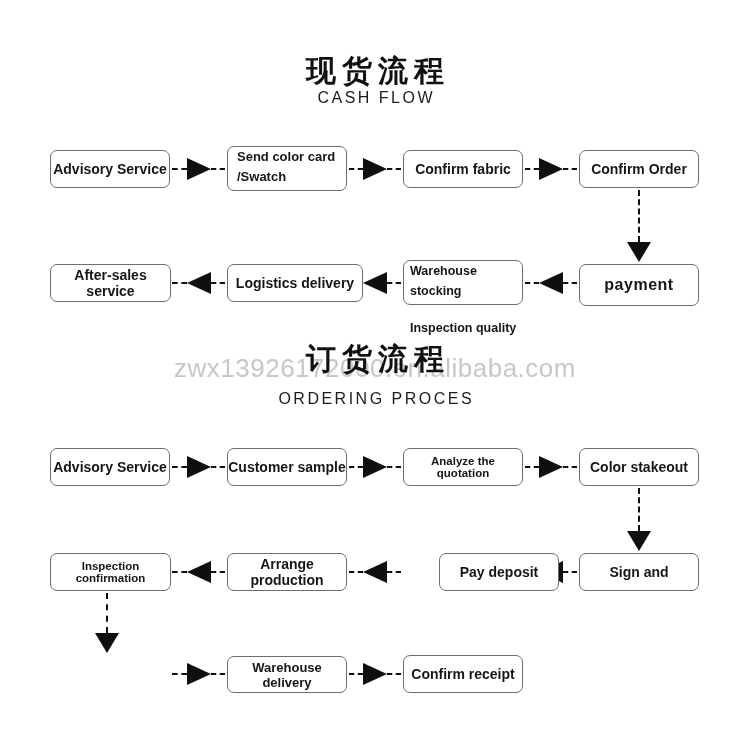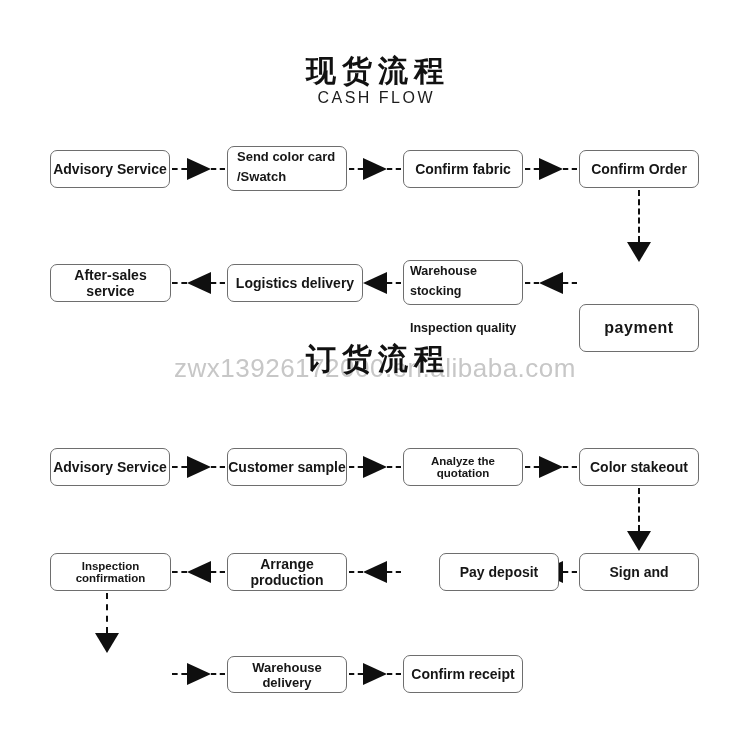--- a/index.html
+++ b/index.html
@@ -80,21 +80,21 @@
   </div>
   <div class="fbox" style="left:579px;top:150px;width:120px;height:38px;">
     <span>Confirm Order</span>
   </div>
 
   <div class="varrow" style="left:626px;top:190px;width:25px;height:72px;">
     <span class="vseg"></span>
     <span class="tri-d"></span>
   </div>
 
-  <div class="fbox fs16" style="left:579px;top:264px;width:120px;height:48px;margin-top:40px;">
+  <div class="fbox fs16" style="left:579px;top:264px;width:120px;height:42px;">
     <span>payment</span>
   </div>
   <div class="harrow" style="left:525px;top:272px;width:52px;height:22px;">
     <span class="seg"></span>
     <span class="tri-l"></span>
     <span class="seg"></span>
   </div>
   <div class="fbox two-line" style="left:403px;top:260px;width:120px;height:45px;padding-left:6px;font-size:12.5px;gap:17px;">
     <span>Warehouse stocking</span>
     <span>Inspection quality</span>
@@ -110,20 +110,21 @@
   <div class="harrow" style="left:172px;top:272px;width:53px;height:22px;">
     <span class="seg"></span>
     <span class="tri-l"></span>
     <span class="seg"></span>
   </div>
   <div class="fbox" style="left:50px;top:264px;width:121px;height:38px;">
     <span>After-sales service</span>
   </div>
 
   <div class="title-cn" style="top:344px;">订货流程</div>
+  <div class="title-en" style="top:391px;">ORDERING PROCES</div>
 
   <div class="fbox" style="left:50px;top:448px;width:120px;height:38px;">
     <span>Advisory Service</span>
   </div>
   <div class="harrow" style="left:172px;top:456px;width:53px;height:22px;">
     <span class="seg"></span>
     <span class="tri-r"></span>
     <span class="seg"></span>
   </div>
   <div class="fbox" style="left:227px;top:448px;width:120px;height:38px;">

